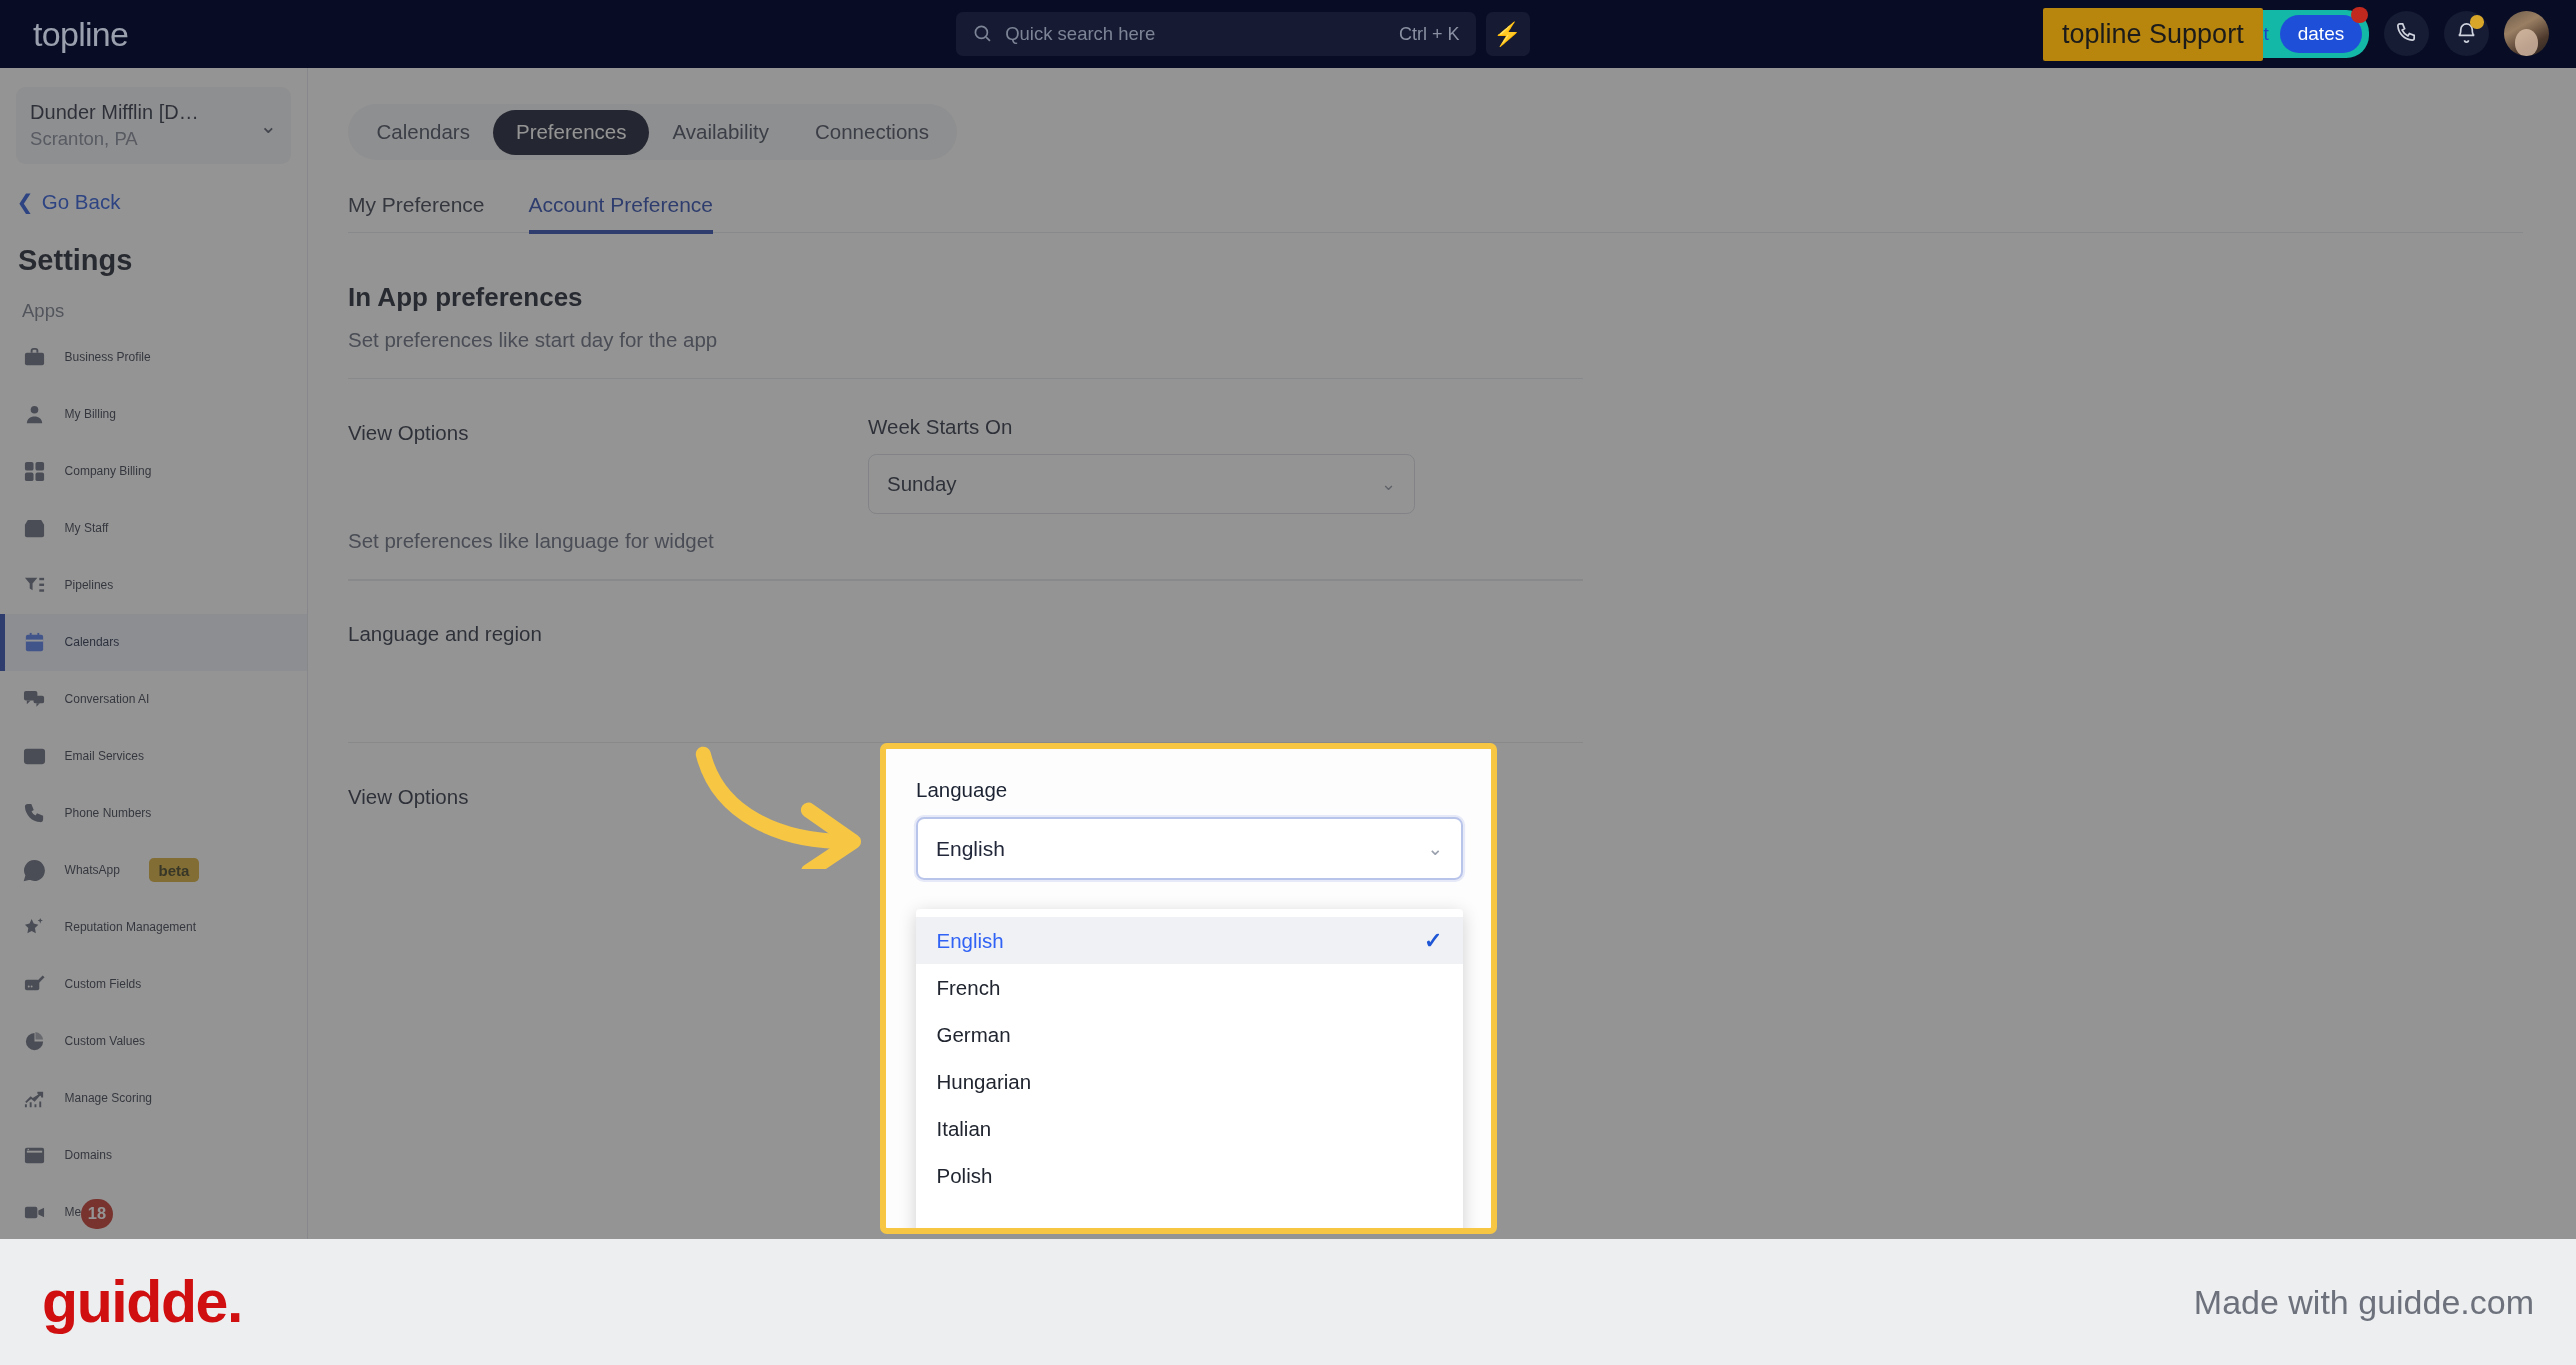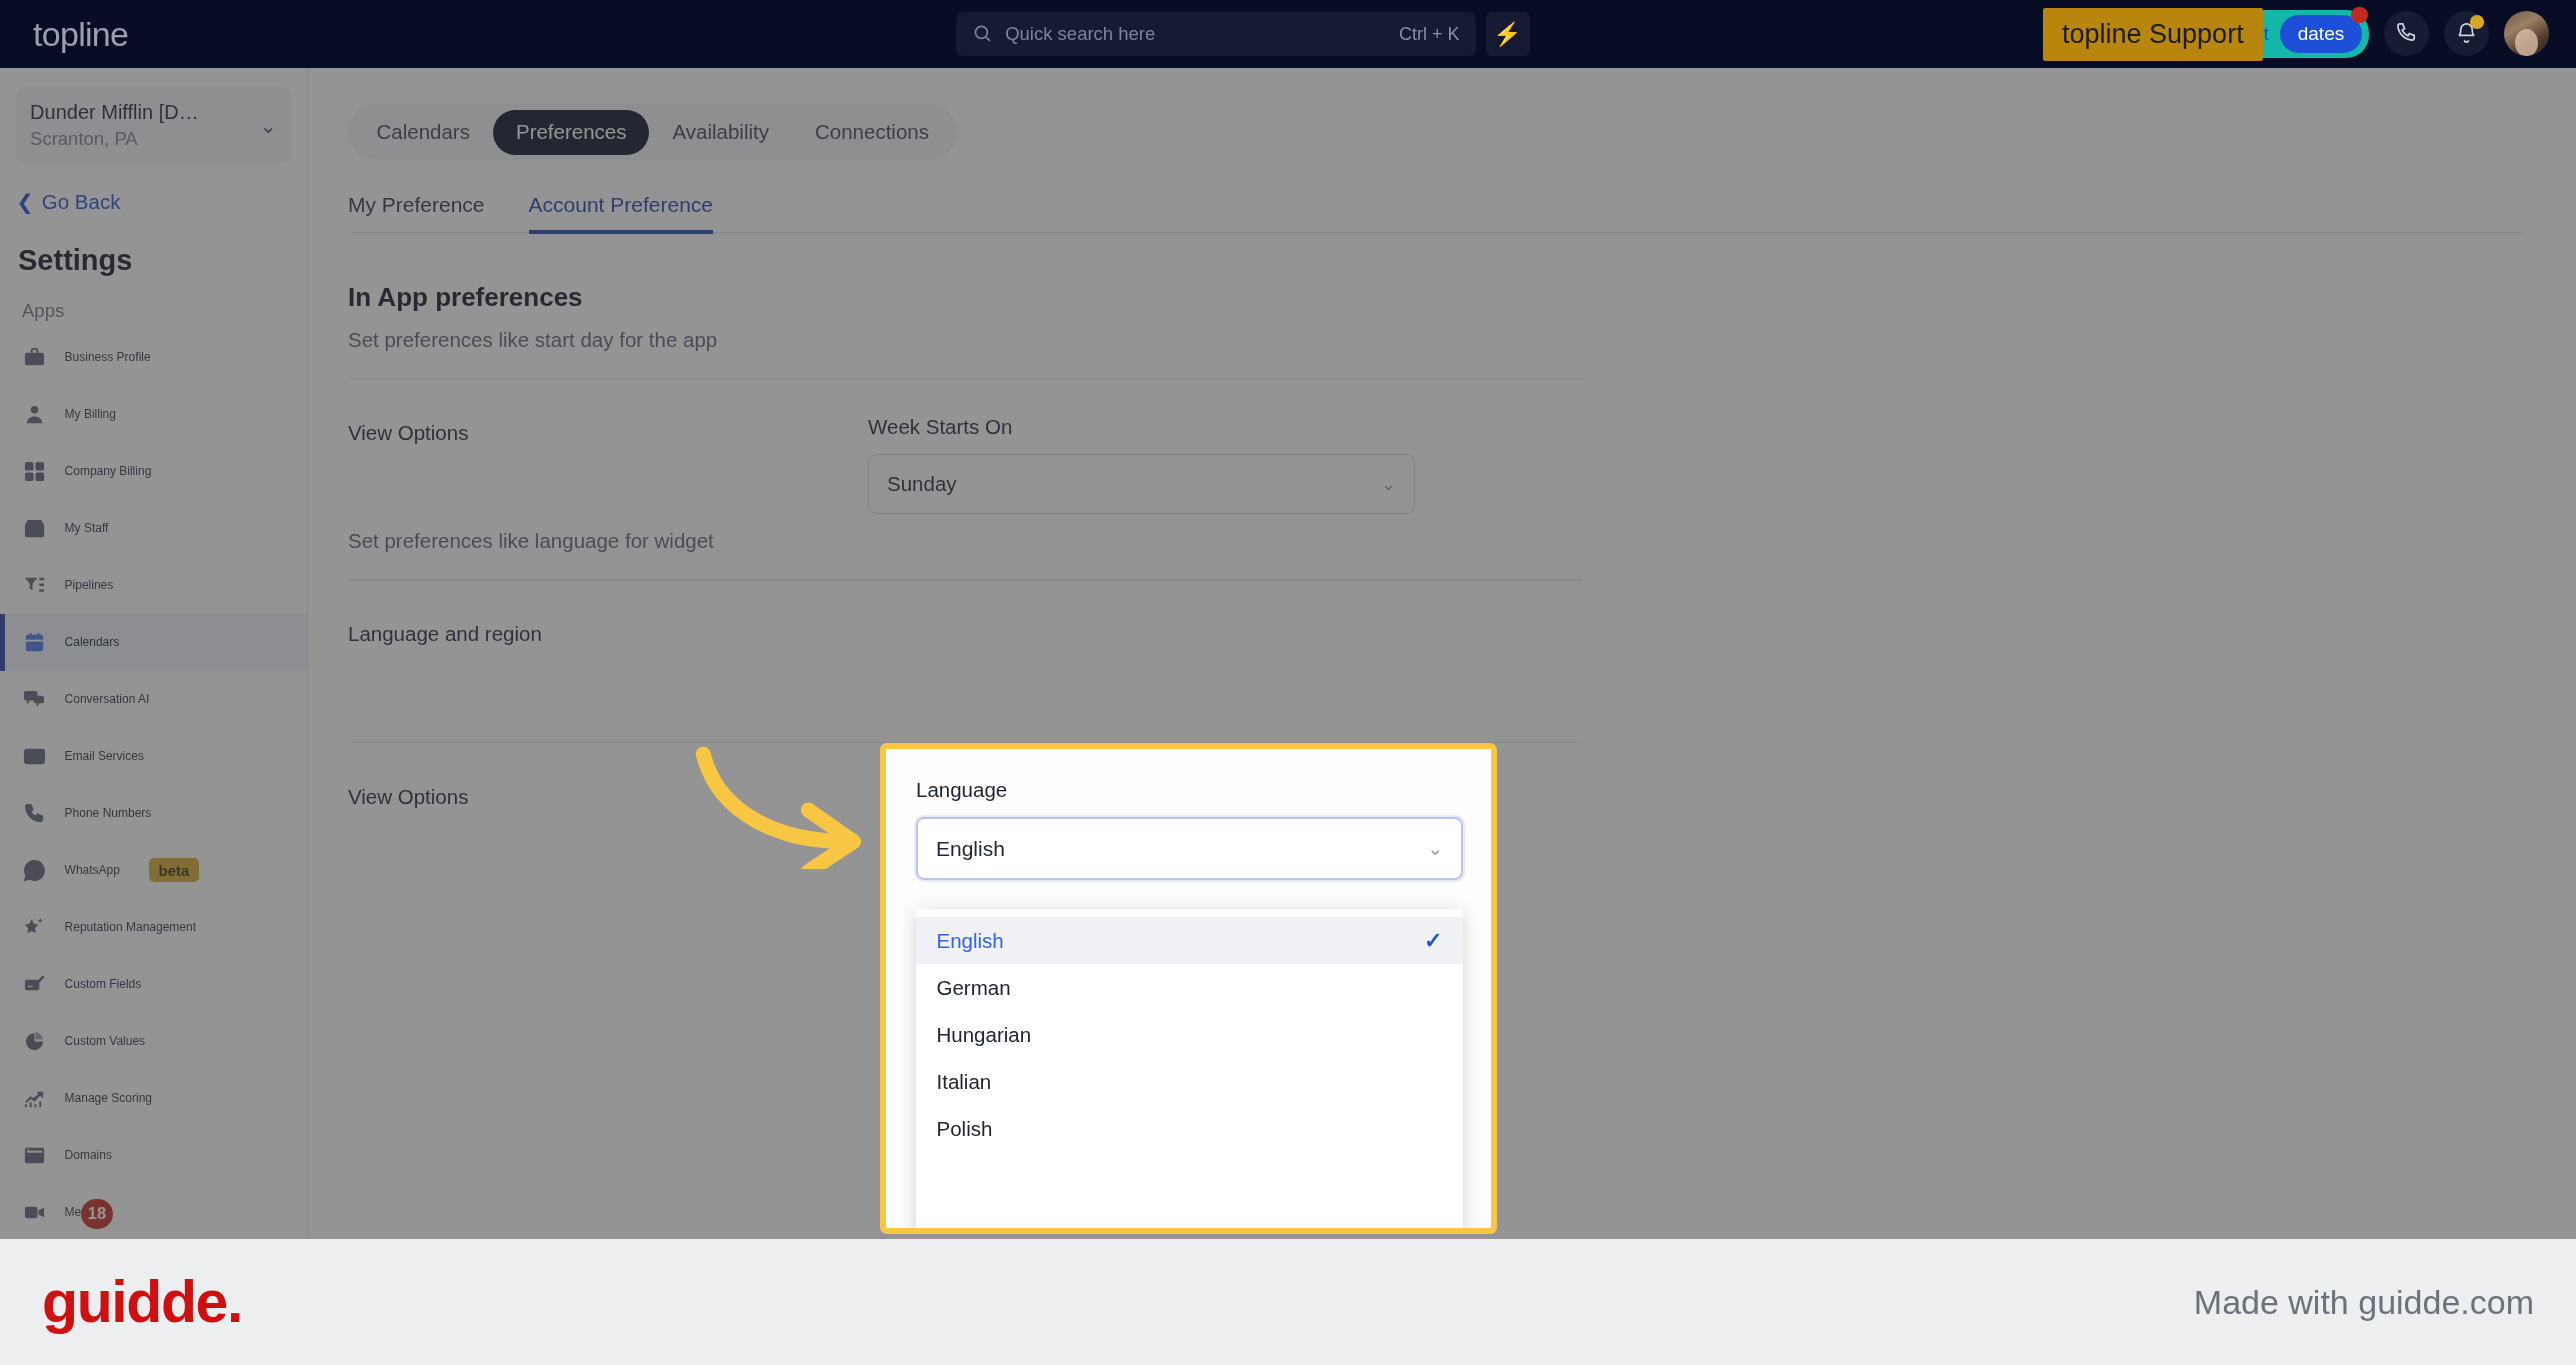--- a/index.html
+++ b/index.html
@@ -523,20 +523,23 @@
         <span>English</span>
         <span class="sc">⌄</span>
       </div>
     </div>
     <div class="optlist" id="optlist">
         <div class="opt sel">
           <span>English</span>
           <span class="check">✓</span>
         </div>
         <div class="opt">
+          <span>French</span>
+        </div>
+        <div class="opt">
           <span>German</span>
         </div>
         <div class="opt">
           <span>Hungarian</span>
         </div>
         <div class="opt">
           <span>Italian</span>
         </div>
         <div class="opt">
           <span>Polish</span>

